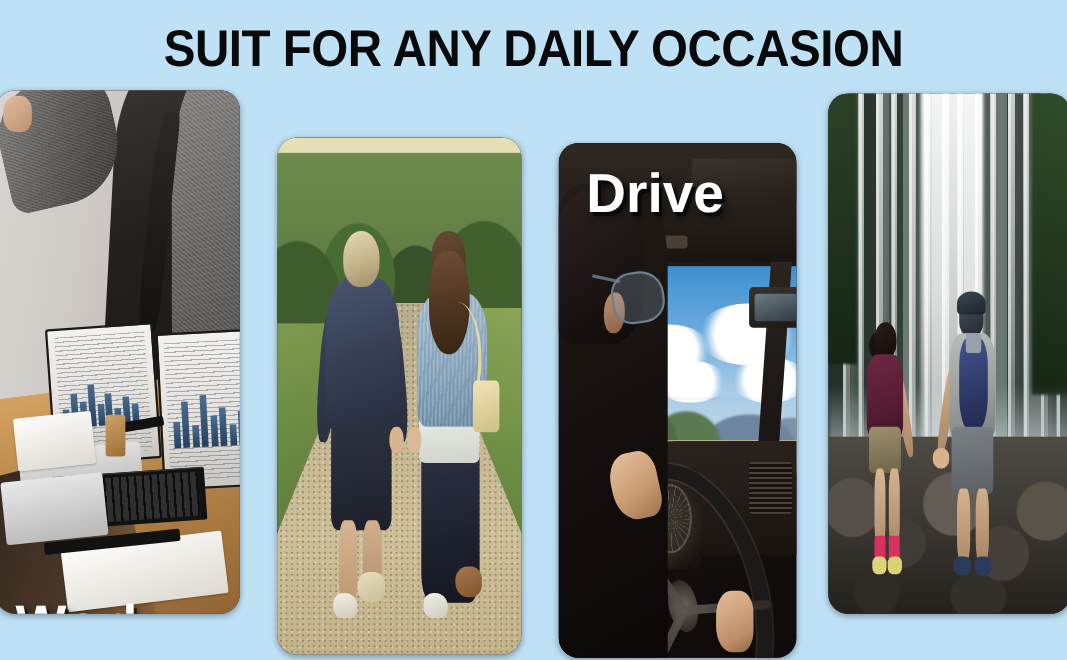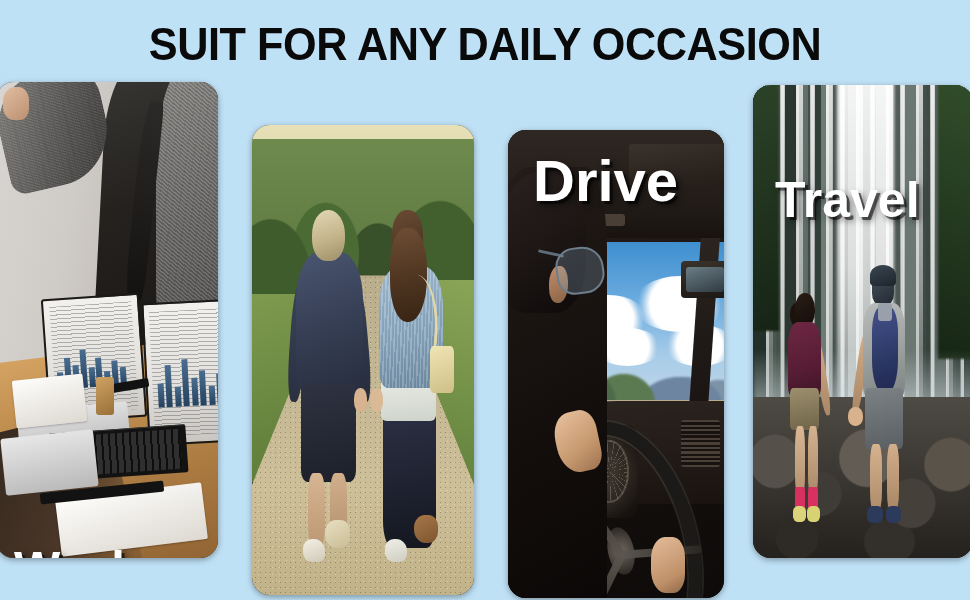--- a/index.html
+++ b/index.html
@@ -369,21 +369,21 @@
     position:absolute; left:22%; top:60%; width:20%; height:13%;
     background:linear-gradient(150deg,#e8c2a0 0%,#c7996f 60%,#9c7250 100%);
     border-radius:42% 34% 30% 46%;
     transform:rotate(-12deg);
   }
   .d-handBot {
     position:absolute; left:66%; top:87%; width:16%; height:12%;
     background:linear-gradient(150deg,#e4bd9b 0%,#bf9068 70%,#8d6748 100%);
     border-radius:40% 36% 34% 42%;
   }
-  #lbl-drive { left:25px; top:17px; font-size:58px; letter-spacing:0px; }
+  #lbl-drive { left:25px; top:17px; font-size:50px; letter-spacing:0px; }
 
   
   #p-travel { left:753px; top:85px; width:220px; height:473px; }
   .t-bg { position:absolute; inset:0; background:linear-gradient(180deg,#6e7672 0%,#57605c 40%,#3c4440 75%,#2b312e 100%); }
   .t-cliff {
     position:absolute; left:0; top:0; width:100%; height:74%;
     background:
       linear-gradient(95deg, #1d2a22 0 6%, rgba(0,0,0,0) 7%),
       linear-gradient(90deg,
         #23302a 0 9%, #3b4a40 9% 14%, #2a362f 14% 20%,
@@ -622,14 +622,13 @@
     <div class="tm-shirt"></div>
     <div class="tm-pack"></div>
     <div class="tm-packT"></div>
     <div class="tm-short"></div>
     <div class="tm-legL"></div>
     <div class="tm-legR"></div>
     <div class="tm-shoeL"></div>
     <div class="tm-shoeR"></div>
     <div class="t-hands"></div>
   </div>
-  <div class="lbl" id="lbl-travel">Travel</div>
 </div>
 
 </body></html>

